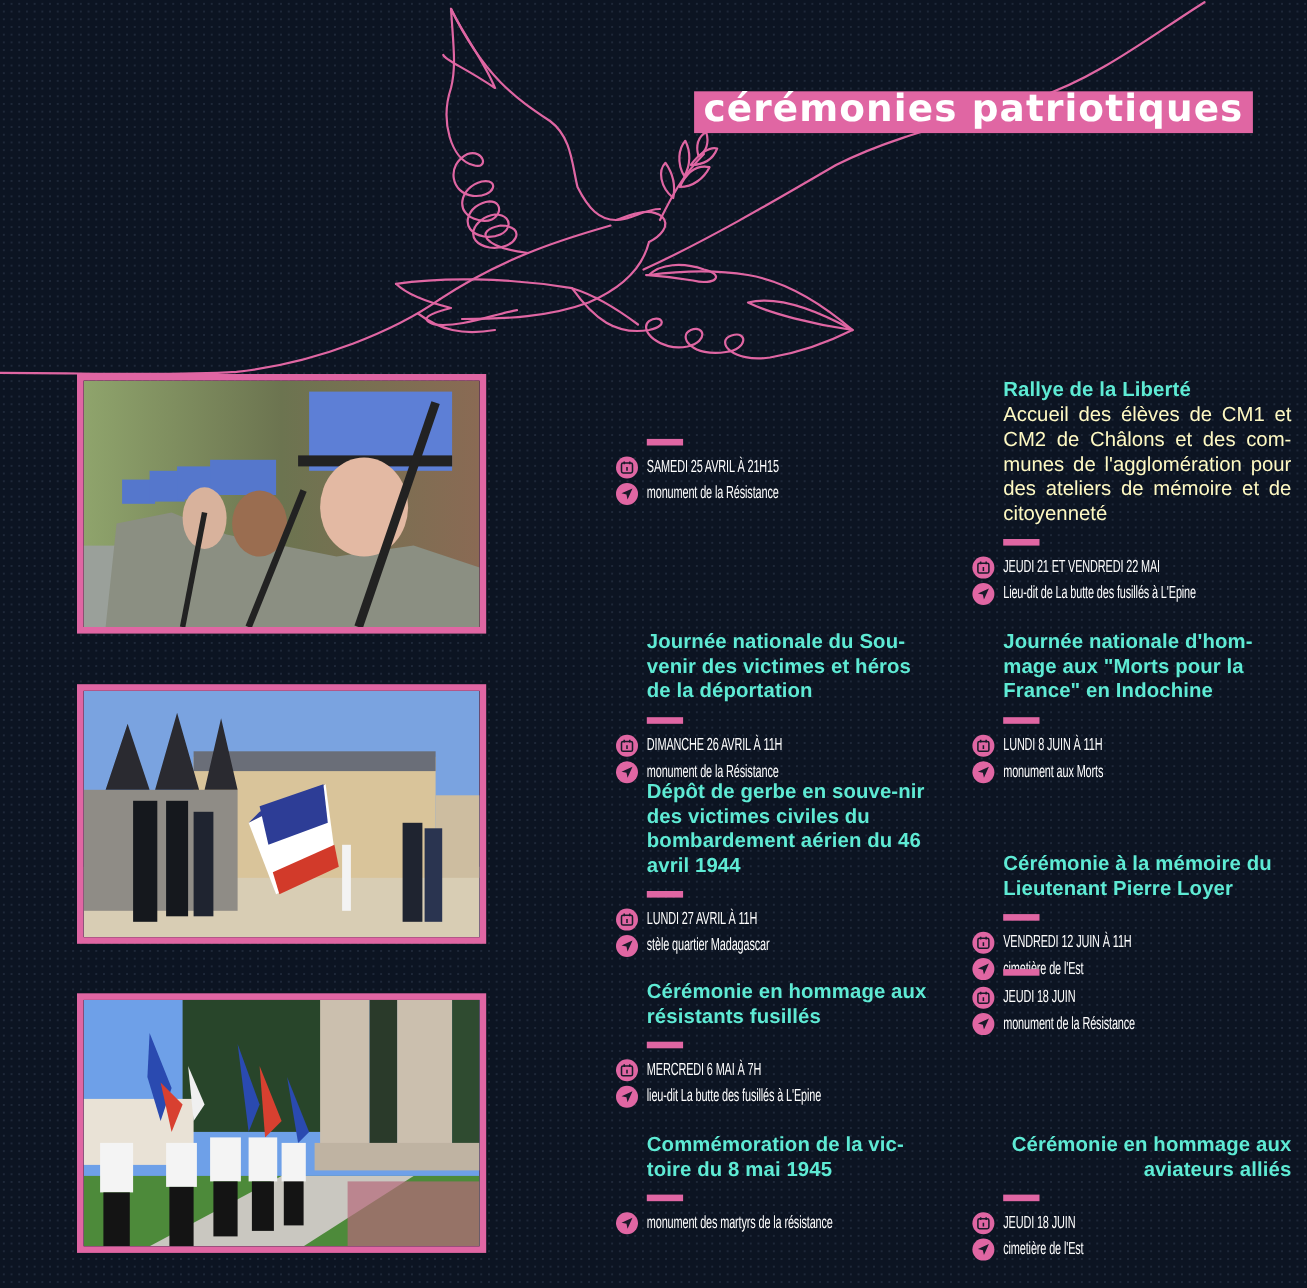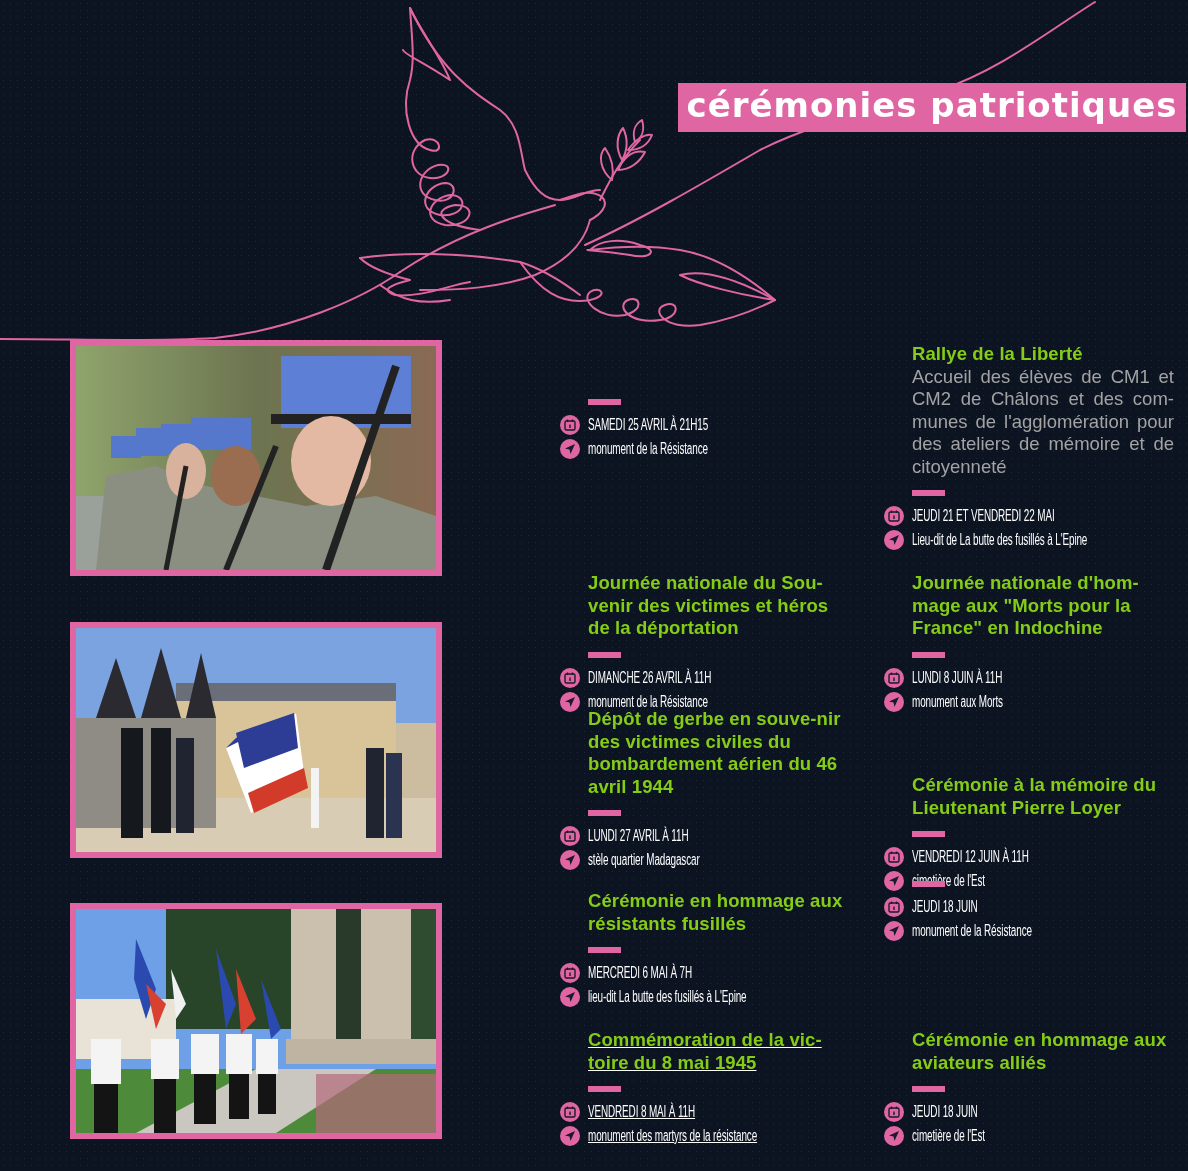--- a/index.html
+++ b/index.html
@@ -6,21 +6,21 @@
   body {
     width: 1188px; height: 1171px; position: relative; overflow: hidden;
     background-color: #0c1422;
     background-image: radial-gradient(rgba(120,140,170,0.18) 0.6px, transparent 0.9px);
     background-size: 7px 7px;
     font-family: "Liberation Sans", sans-serif;
     color: #ffffff;
   }
   .dove-art { position: absolute; left: 0; top: 0; width: 1188px; height: 360px; pointer-events: none; }
   .title-banner {
-    position: absolute; left: 678px; top: 83px; width: 508px; height: 49px;
+    position: absolute; left: 631px; top: 83px; width: 508px; height: 38px;
     background: #e066a3;
     display: flex; align-items: center; justify-content: center;
   }
   .title-text {
     font-family: "DejaVu Sans", sans-serif; font-weight: bold; font-size: 34px;
     letter-spacing: 1px; color: #ffffff; line-height: 38px; margin-top: -6px;
   }
   .photo {
     position: absolute; border: 6px solid #e066a3; box-sizing: border-box; overflow: hidden;
   }
@@ -28,24 +28,24 @@
   .p1 { left: 70px; top: 340px; width: 372px; height: 236px; }
   .p2 { left: 70px; top: 622px; width: 372px; height: 236px; }
   .p3 { left: 70px; top: 903px; width: 372px; height: 236px; }
 
   .col { position: absolute; }
   .col-a { left: 560px; width: 285px; }
   .col-b { left: 884px; width: 290px; }
   .event { position: absolute; left: 0; width: 100%; }
   .ev-title {
     margin-left: 28px; font-weight: bold; font-size: 18.5px; line-height: 22.5px;
-    color: #84cc16; letter-spacing: 0.1px;
+    color: #5eead4; letter-spacing: 0.1px;
   }
   .ev-desc {
-    margin-left: 28px; font-size: 18.5px; line-height: 22.5px; color: #a3a3a3;
+    margin-left: 28px; font-size: 18.5px; line-height: 22.5px; color: #fef9c3;
     text-align: justify; font-weight: normal;
   }
   .ev-bar { margin-left: 28px; width: 33px; height: 6px; background: #e066a3; margin-top: 12px; margin-bottom: 8px; }
   .ev-row { display: flex; align-items: center; height: 24px; }
   .ico {
     width: 20px; height: 20px; border-radius: 50%; background: #e066a3;
     display: flex; align-items: center; justify-content: center; margin-right: 8px; flex: 0 0 20px;
   }
   .ico svg { width: 14px; height: 14px; }
   .ev-info {
@@ -283,34 +283,23 @@
     <div class="ev-row">
       <span class="ico">
           <svg viewBox="0 0 14 14">
             <path d="M12 2 L2 6.5 L6.5 7.5 L7.5 12 Z" fill="#1a1a2a"></path>
           </svg>
         </span>
       <span class="ev-info">lieu-dit La butte des fusillés à L'Epine</span>
     </div>
   </div>
 
-  <div class="event" style="top:1029px;text-decoration:underline;">
+  <div class="event" style="top:1029px;">
     <div class="ev-title">Commémoration de la vic-toire du 8 mai 1945</div>
     <div class="ev-bar"></div>
-    <div class="ev-row">
-      <span class="ico">
-          <svg viewBox="0 0 14 14" fill="none" stroke="#1a1a2a" stroke-width="1.4">
-            <rect x="2" y="3" width="10" height="9" rx="1.5"></rect>
-            <line x1="4.5" y1="1.5" x2="4.5" y2="4"></line>
-            <line x1="9.5" y1="1.5" x2="9.5" y2="4"></line>
-            <line x1="7" y1="6.5" x2="7" y2="10"></line>
-          </svg>
-        </span>
-      <span class="ev-info ev-date">VENDREDI 8 MAI À 11H</span>
-    </div>
     <div class="ev-row">
       <span class="ico">
           <svg viewBox="0 0 14 14">
             <path d="M12 2 L2 6.5 L6.5 7.5 L7.5 12 Z" fill="#1a1a2a"></path>
           </svg>
         </span>
       <span class="ev-info">monument des martyrs de la résistance</span>
     </div>
   </div>
 </div>
@@ -405,21 +394,21 @@
     <div class="ev-row">
       <span class="ico">
           <svg viewBox="0 0 14 14">
             <path d="M12 2 L2 6.5 L6.5 7.5 L7.5 12 Z" fill="#1a1a2a"></path>
           </svg>
         </span>
       <span class="ev-info">monument de la Résistance</span>
     </div>
   </div>
 
-  <div class="event" style="top:1029px;">
+  <div class="event" style="top:1029px;text-align:right;">
     <div class="ev-title">Cérémonie en hommage aux aviateurs alliés</div>
     <div class="ev-bar"></div>
     <div class="ev-row">
       <span class="ico">
           <svg viewBox="0 0 14 14" fill="none" stroke="#1a1a2a" stroke-width="1.4">
             <rect x="2" y="3" width="10" height="9" rx="1.5"></rect>
             <line x1="4.5" y1="1.5" x2="4.5" y2="4"></line>
             <line x1="9.5" y1="1.5" x2="9.5" y2="4"></line>
             <line x1="7" y1="6.5" x2="7" y2="10"></line>
           </svg>

